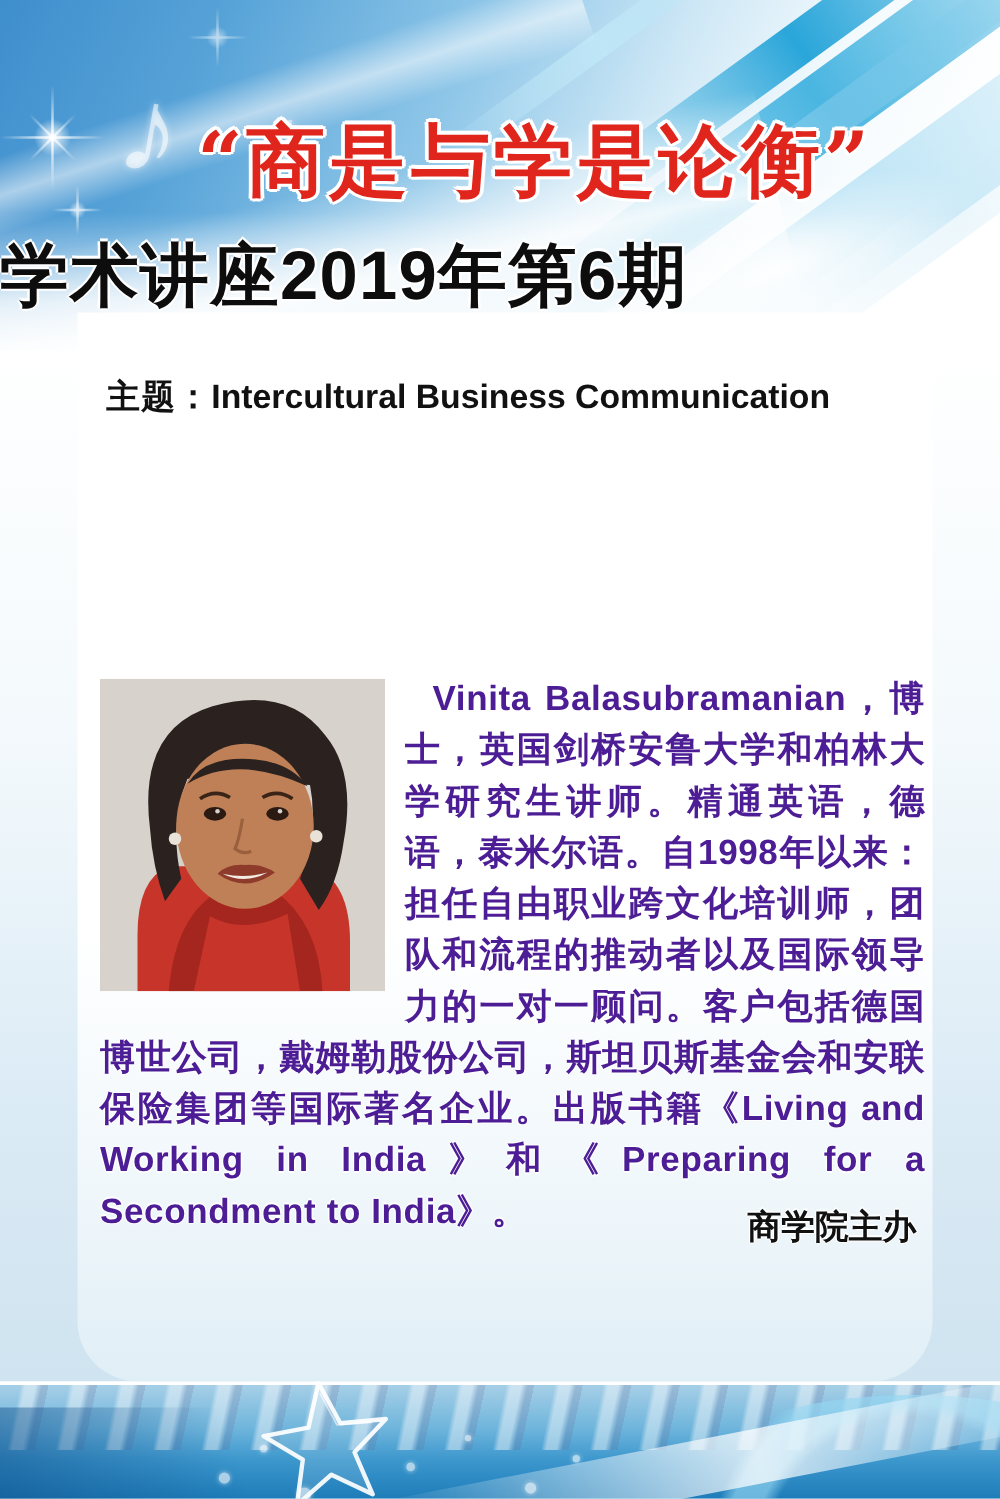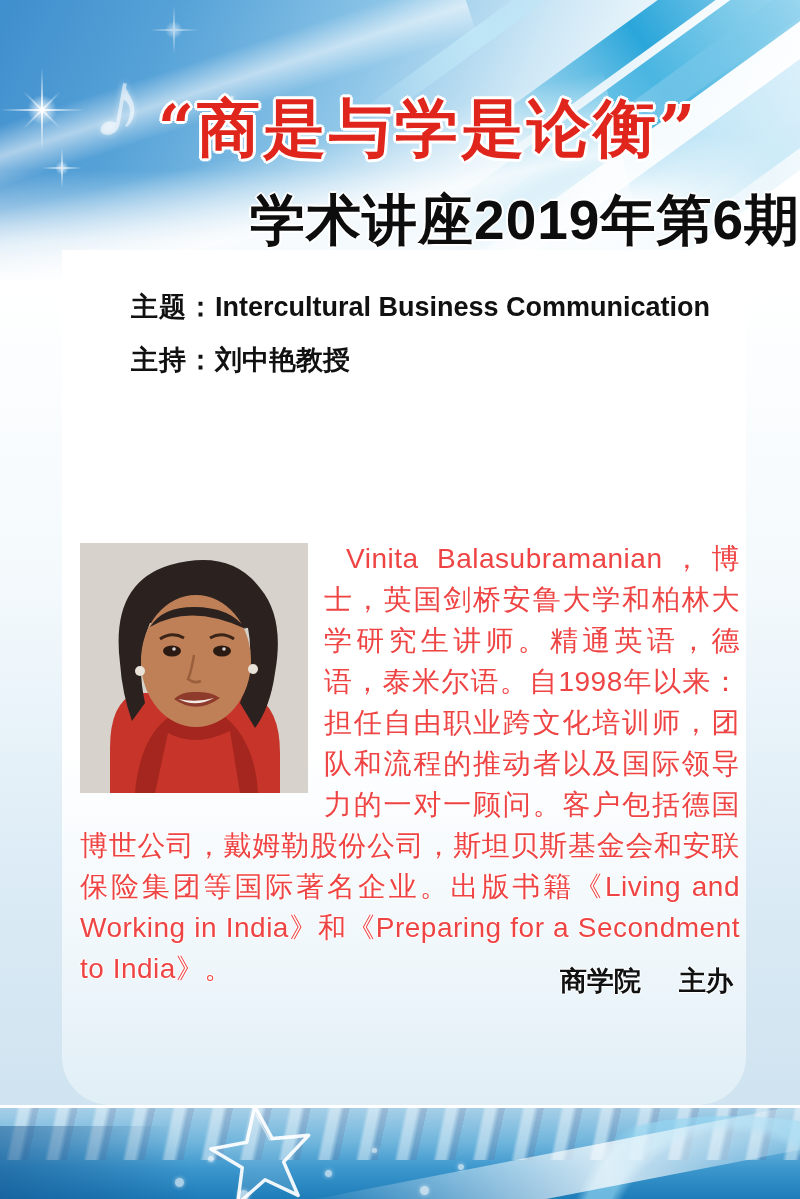--- a/index.html
+++ b/index.html
@@ -73,36 +73,36 @@
   .bubble{position:absolute;border-radius:50%;background:rgba(255,255,255,.6);
     box-shadow:0 0 4px rgba(255,255,255,.6);}
   .glass-star{left:202px;top:1098px;width:120px;height:120px;transform:rotate(-8deg);}
 
   
   .red-title{left:0;top:86px;width:800px;text-align:center;
     font-family:"DejaVu Serif","Liberation Serif",serif;font-weight:bold;
     font-size:63px;letter-spacing:3px;color:#e0261c;
     text-shadow:3px 0 0 #fff,-3px 0 0 #fff,0 3px 0 #fff,0 -3px 0 #fff,
                 2px 2px 0 #fff,-2px 2px 0 #fff,2px -2px 0 #fff,-2px -2px 0 #fff;padding-left:28px;}
-  .black-title{left:0;top:184px;width:800px;text-align:right;
+  .black-title{left:0;top:184px;width:800px;text-align:left;
     font-weight:900;font-size:55px;letter-spacing:1px;color:#0d0d0d;
     text-shadow:2px 0 0 #fff,-2px 0 0 #fff,0 2px 0 #fff,0 -2px 0 #fff;}
-  .info-list{left:85px;top:289px;width:660px;margin-left:46px;}
+  .info-list{left:85px;top:299px;width:660px;}
   .info-row{font-size:27px;font-weight:bold;color:#111;margin-bottom:17px;
     text-shadow:1px 0 0 #fff,-1px 0 0 #fff,0 1px 0 #fff,0 -1px 0 #fff;white-space:nowrap;}
   .info-label{letter-spacing:1px;}
-  .bio{left:80px;top:538px;width:660px;font-size:28px;font-weight:normal;color:#ef4444;
+  .bio{left:80px;top:538px;width:660px;font-size:28px;font-weight:bold;color:#4c1d95;
     line-height:41px;text-align:justify;letter-spacing:.5px;
     text-shadow:1px 0 0 #fff,-1px 0 0 #fff,0 1px 0 #fff,0 -1px 0 #fff;}
   .bio p{margin:0;text-indent:22px;}
   .photo{float:left;width:228px;height:250px;margin:5px 16px 0 0;display:block;}
   .organizers{right:67px;top:963px;text-align:right;font-size:27px;font-weight:bold;color:#111;
     text-shadow:1px 0 0 #fff,-1px 0 0 #fff,0 1px 0 #fff,0 -1px 0 #fff;}
   .org-line{margin-bottom:11px;white-space:nowrap;}
-  .org-role{margin-left:38px;}
+  .org-role{}
 </style>
 </head>
 <body>
 
 <div class="abs header-band">
   <div class="ribbon rb2"></div>
   <div class="ribbon rb1"></div>
   <div class="ribbon rb4"></div>
   <div class="ribbon rb3"></div>
   <div class="ribbon rb6"></div>
@@ -150,23 +150,20 @@
   <path d="M60 16 L70 43 L98 45" fill="none" stroke="rgba(255,255,255,0.55)" stroke-width="1.5"></path>
 </svg>
 
 <div class="abs red-title">“商是与学是论衡”</div>
 <div class="abs black-title">学术讲座2019年第6期</div>
 
 <div class="abs info-list">
   <div class="info-row">
     <span class="info-label">主题：</span><span>Intercultural Business Communication</span>
   </div>
-  <div class="info-row">
-    <span class="info-label">主持：</span><span>刘中艳教授</span>
-  </div>
 </div>
 
 <div class="abs bio">
   <svg class="photo" viewBox="0 0 228 250" role="img" aria-label="Vinita Balasubramanian portrait photo">
     <rect x="0" y="0" width="228" height="250" fill="#d7d3cc"></rect>
     <rect x="0" y="0" width="228" height="250" fill="url(#gbg)" opacity="0"></rect>
     <path d="M30 250 L30 205 Q30 160 55 150 L170 150 Q200 162 200 210 L200 250 Z" fill="#c7342a"></path>
     <path d="M55 250 Q60 190 95 170 L140 170 Q175 195 178 250 Z" fill="#a5261e"></path>
     <path d="M40 120 Q30 40 90 22 Q150 5 180 45 Q205 75 195 130 Q190 165 175 185 L160 160 Q175 120 168 85 L70 80 Q55 115 65 160 L52 178 Q42 150 40 120 Z" fill="#2b2220"></path>
     <ellipse cx="116" cy="118" rx="55" ry="66" fill="#c08057"></ellipse>

